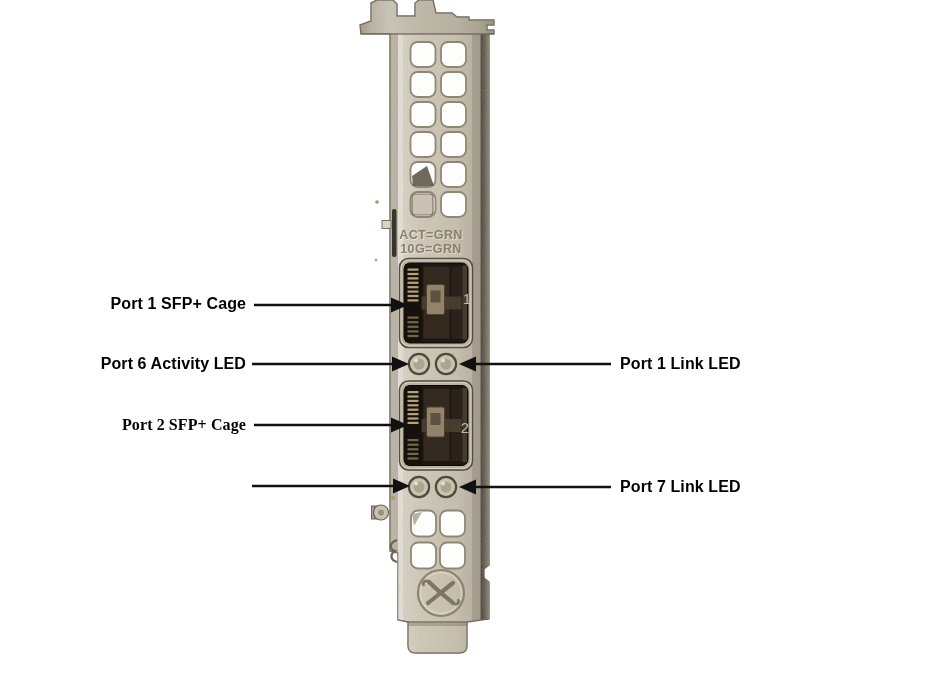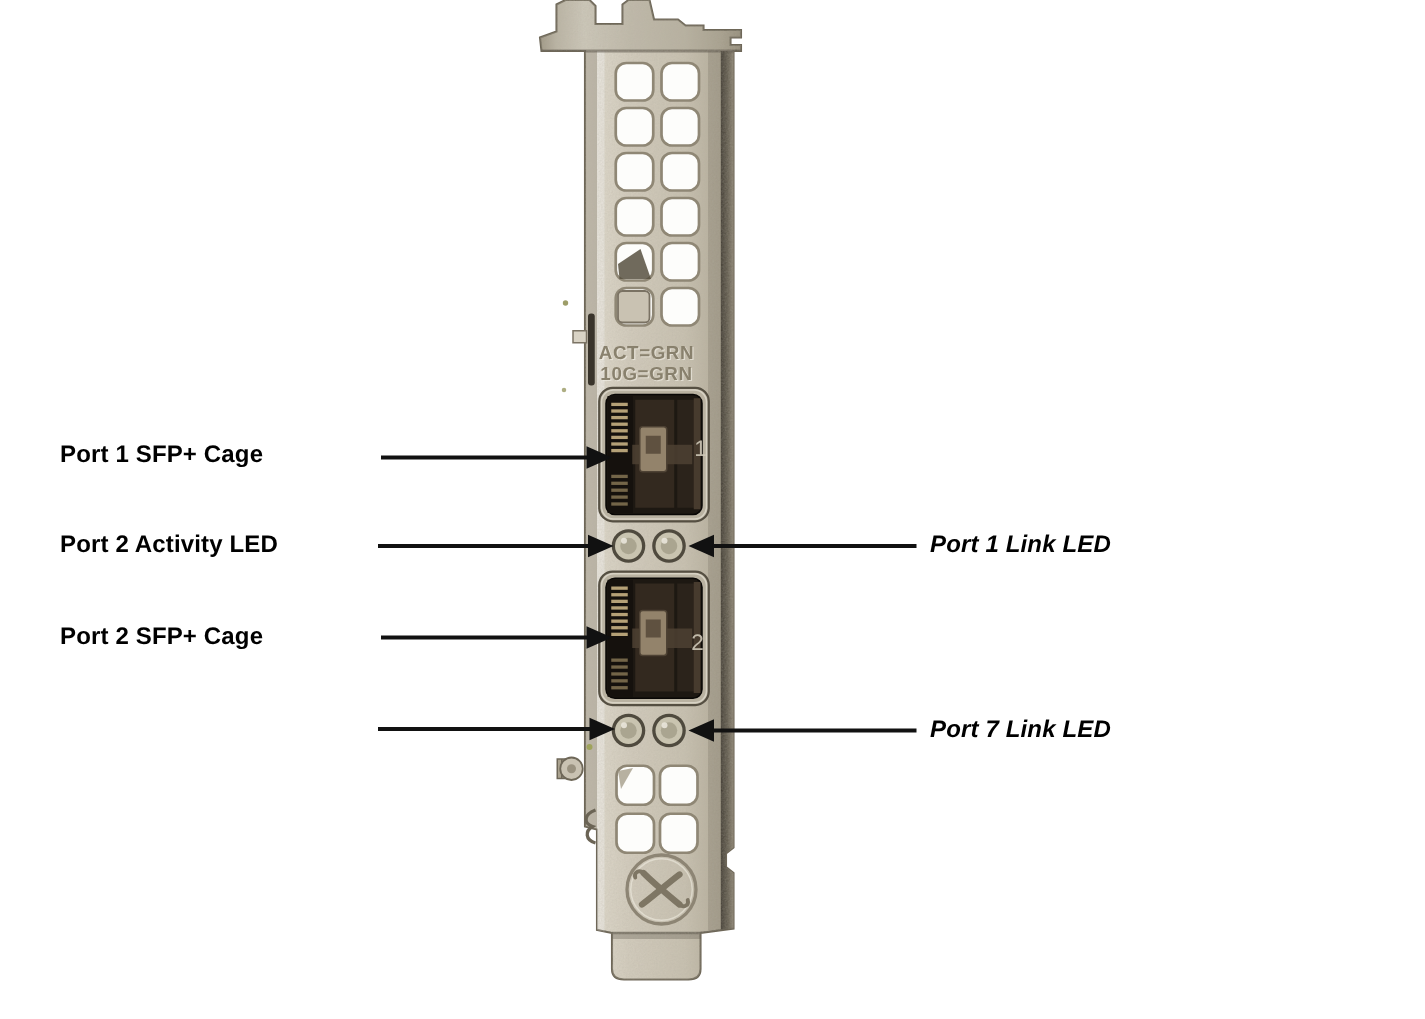--- a/index.html
+++ b/index.html
@@ -13,25 +13,25 @@
   .figure-svg{position:absolute;left:0;top:0;}
   .callout{
     position:absolute;
     font-weight:bold;
     font-size:16px;
     line-height:20px;
     color:#000000;
     white-space:nowrap;
     letter-spacing:0.1px;
   }
-  .callout-left{left:40px;width:206px;text-align:left;}
-  .callout-right{left:620px;text-align:center;font-style:italic;}
+  .callout-left{left:40px;width:206px;text-align:right;}
+  .callout-right{left:620px;text-align:center;}
   #c-p1sfp{top:294px;}
   #c-p1act{top:354px;}
-  #c-p2sfp{top:415px;}
+  #c-p2sfp{top:415px;font-family:Liberation Serif, serif;}
   #c-p2act{top:476px;}
   #c-p1link{top:354px;}
   #c-p2link{top:477px;}
 </style>
 </head>
 <body>
 
 <div class="page">
 
   <svg class="figure-svg" width="950" height="679" viewBox="0 0 950 679">
@@ -226,18 +226,18 @@
 
       <line x1="252" y1="486" x2="395" y2="486"></line>
       <polygon points="410,486 393,478.5 393,493.5" stroke="none"></polygon>
 
       <polygon points="459,487 476,479.5 476,494.5" stroke="none"></polygon>
       <line x1="475" y1="487" x2="611" y2="487"></line>
     </g>
   </svg>
 
   <div id="c-p1sfp" class="callout callout-left">Port 1 SFP+ Cage</div>
-  <div id="c-p1act" class="callout callout-left">Port 2 Activity LED</div>
+  <div id="c-p1act" class="callout callout-left">Port 6 Activity LED</div>
   <div id="c-p1link" class="callout callout-right">Port 1 Link LED</div>
   <div id="c-p2sfp" class="callout callout-left">Port 2 SFP+ Cage</div>
   <div id="c-p2link" class="callout callout-right">Port 7 Link LED</div>
 
 </div>
 
 </body></html>

